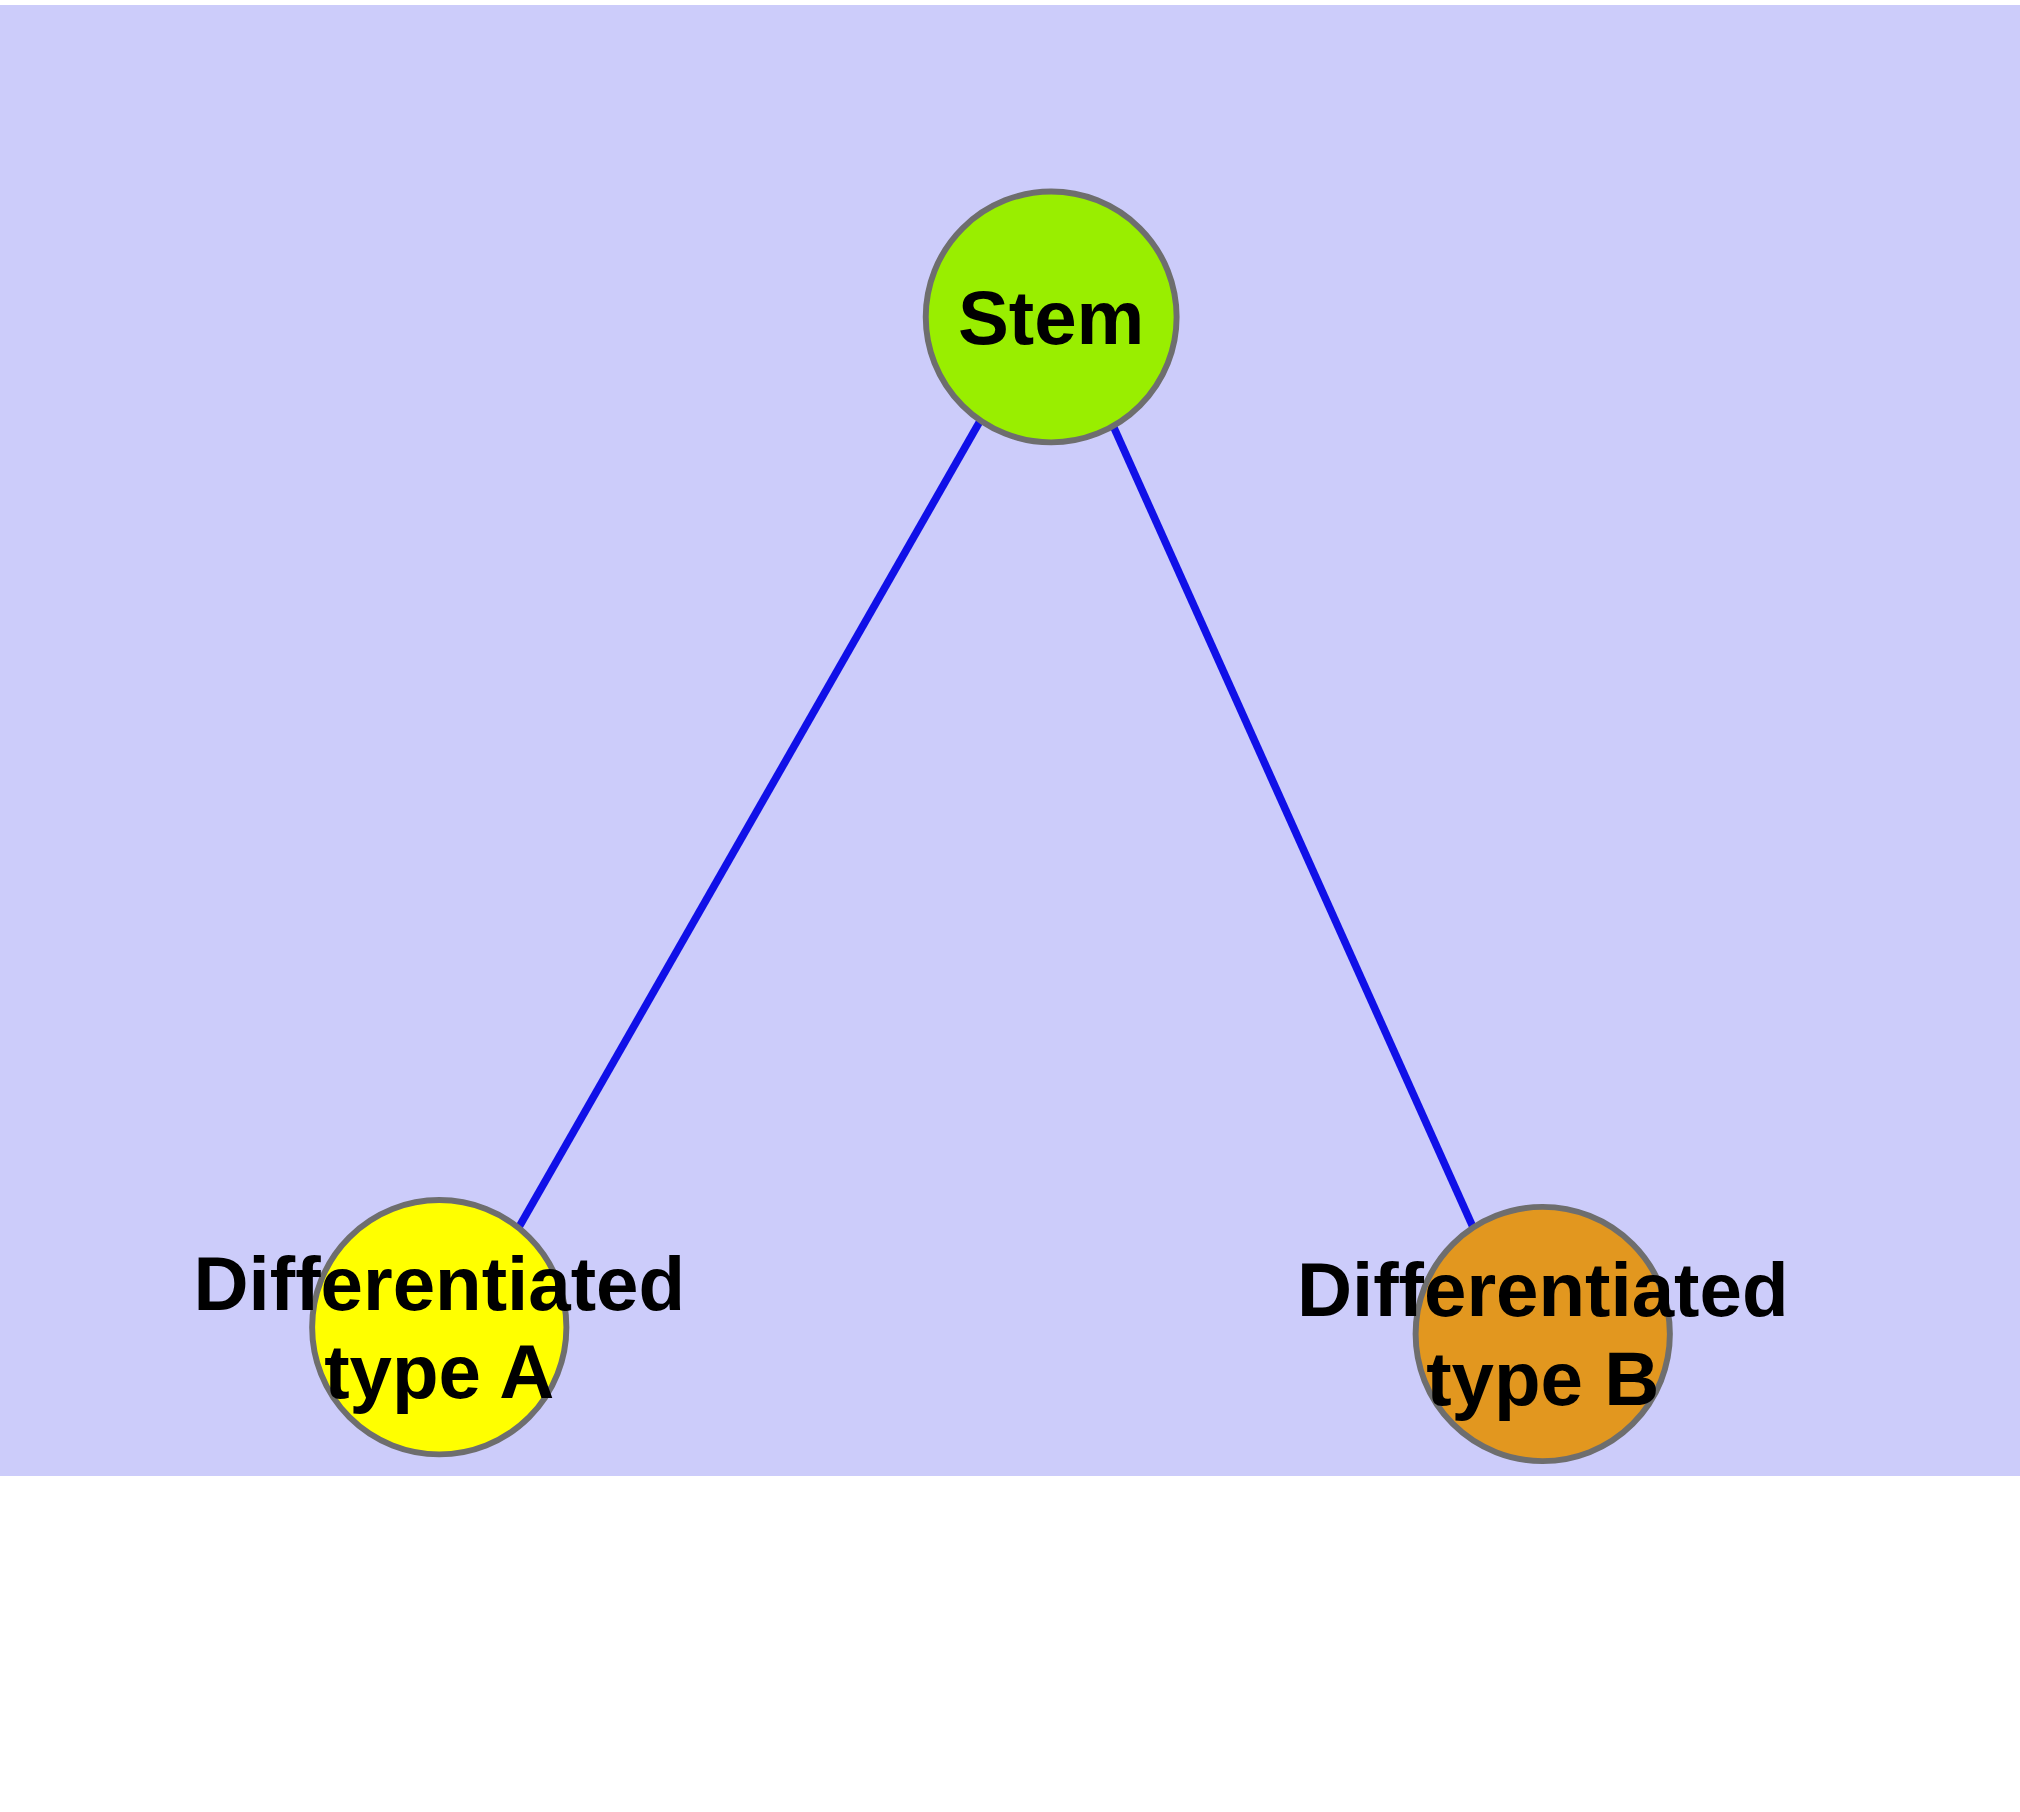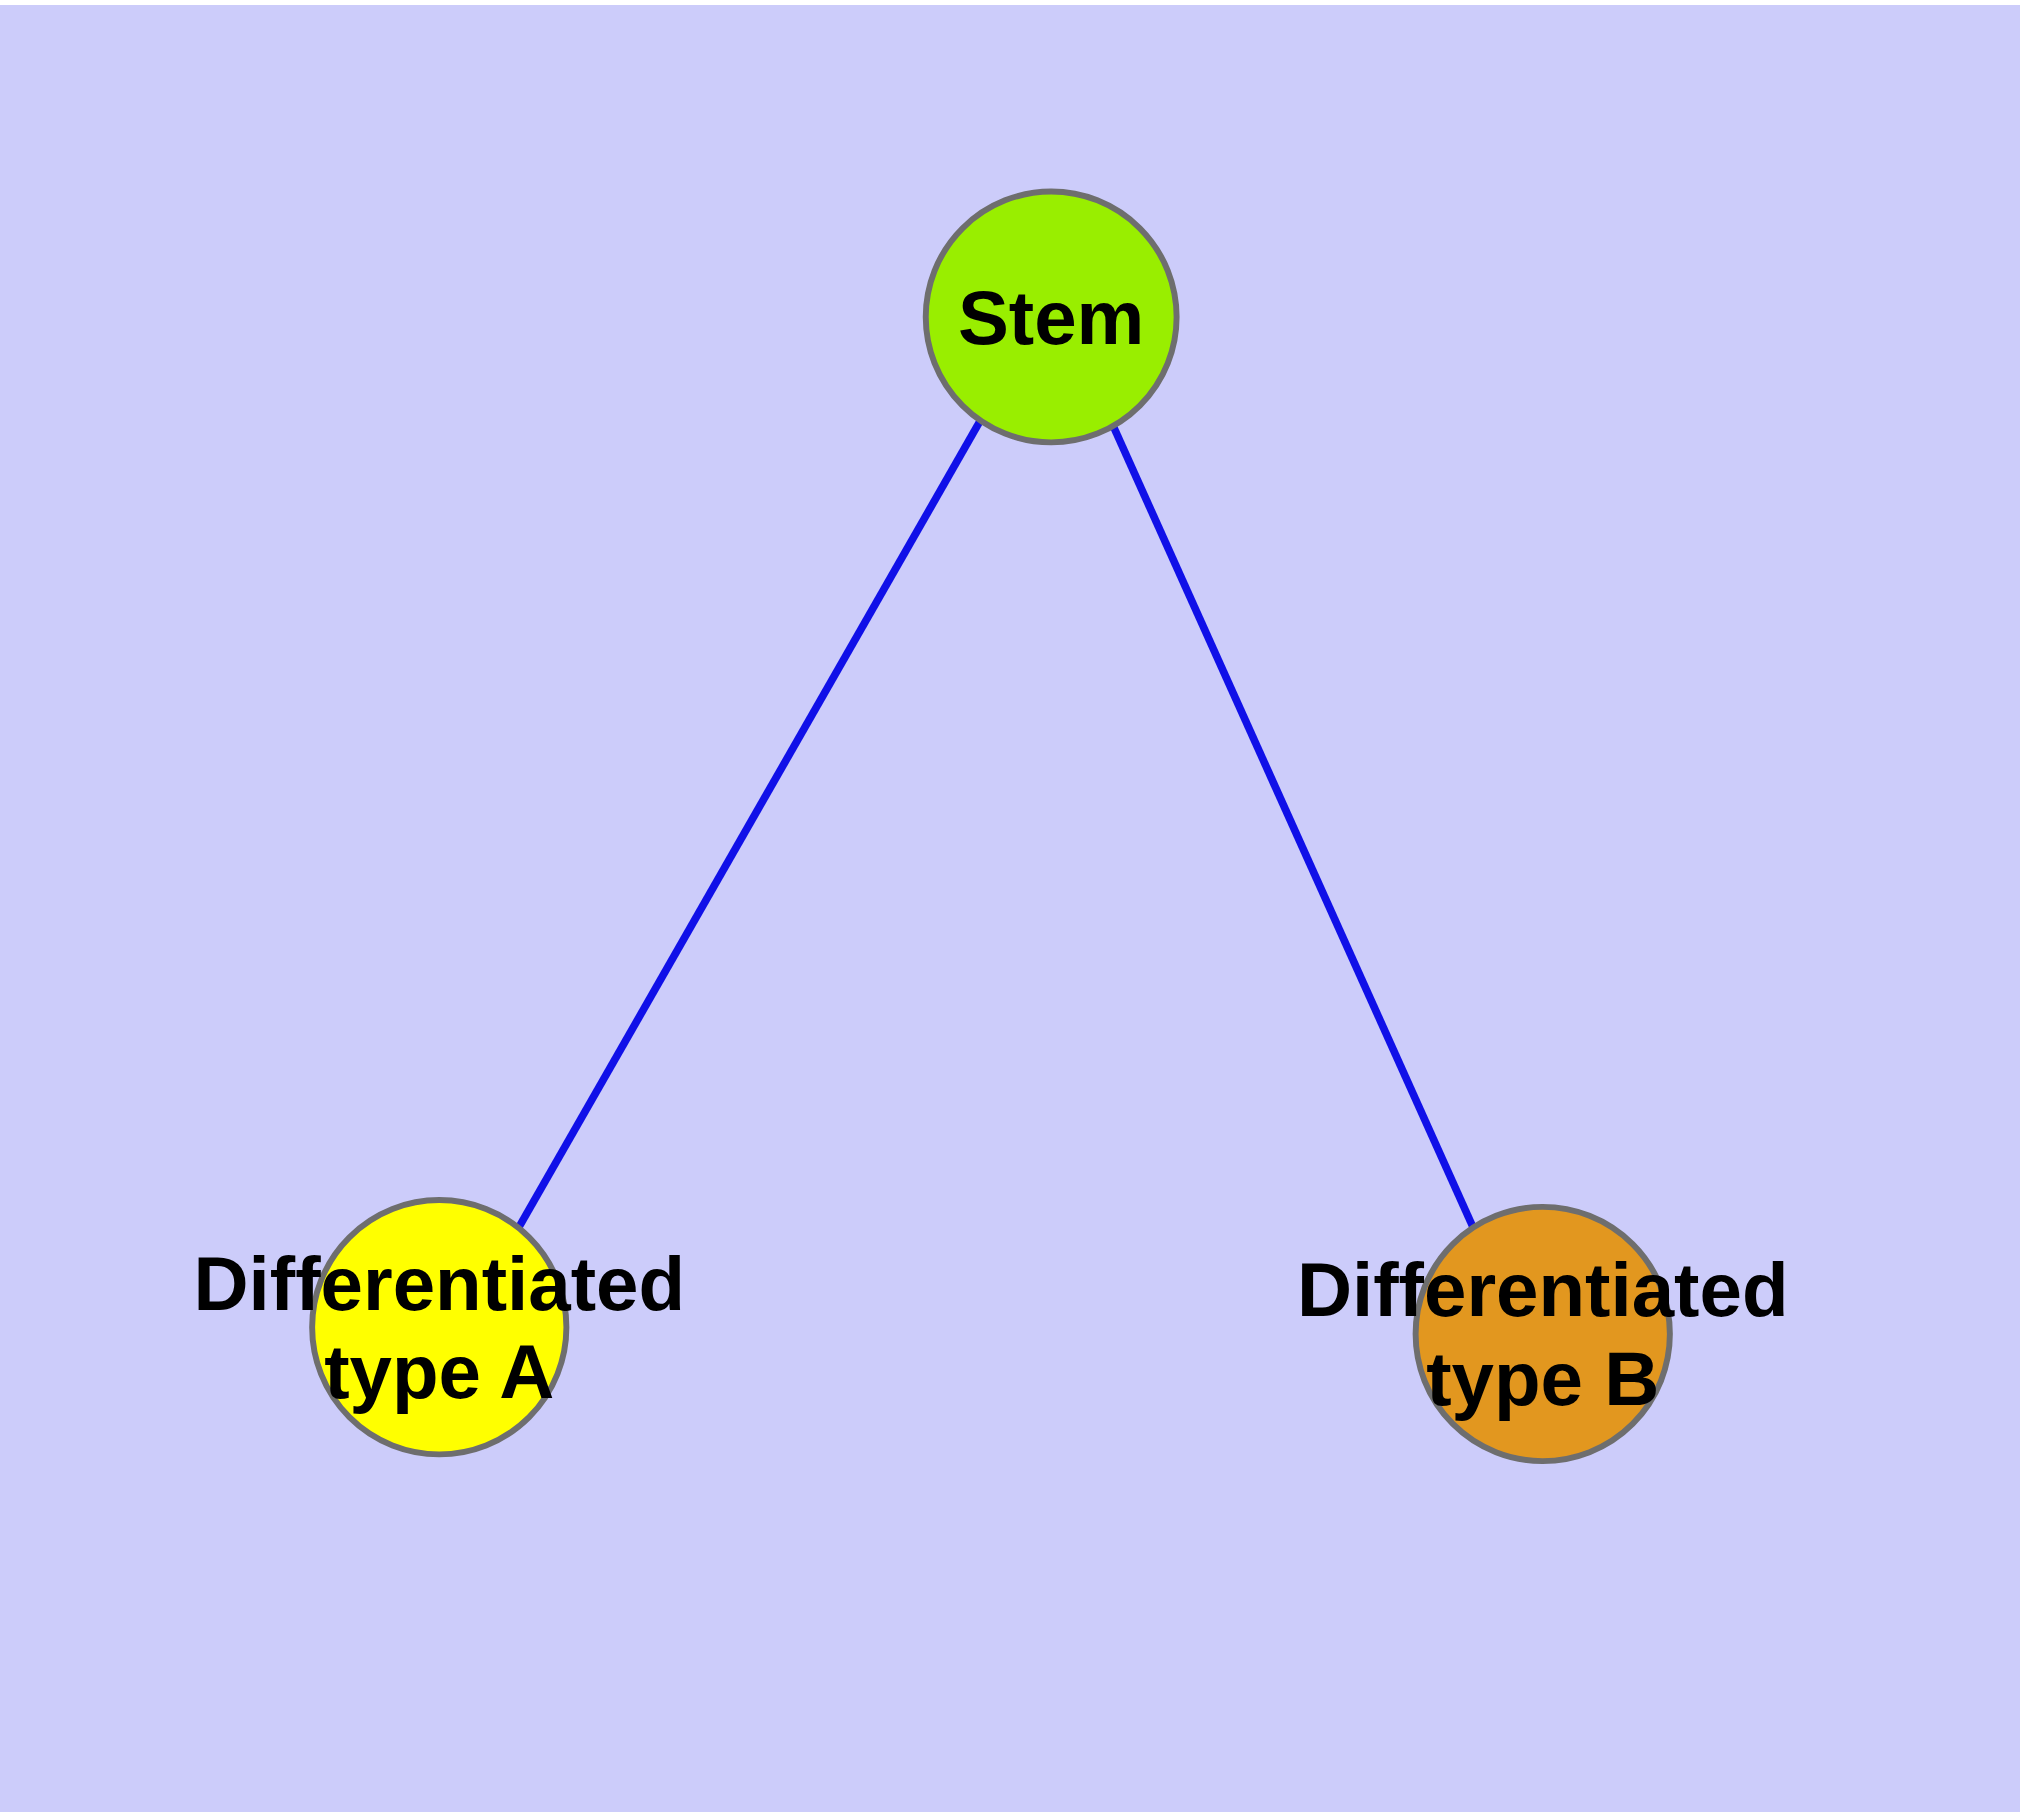--- a/index.html
+++ b/index.html
@@ -40,21 +40,21 @@
   .node-circle {
     stroke: #6e6e6e;
   }
   .graph-edge {
     stroke-linecap: butt;
   }
 </style>
 </head>
 <body>
 
-<div id="canvas" style="width: 2021px; height: 1812px; background: rgb(255, 255, 255); text-align: center;">
+<div id="canvas" style="width: 2021px; height: 1476px; background: rgb(255, 255, 255); text-align: center;">
 
   <div id="plot-background" style="background: rgb(204, 204, 250); width: 2021px; height: 1807px;"></div>
 
   <svg id="graph-svg" viewBox="0 0 2384 2138" xmlns="http://www.w3.org/2000/svg">
 
     <g>
       <line class="graph-edge" x1="1156" y1="497" x2="612" y2="1448" stroke="#1010e8" stroke-width="9"></line>
       <line class="graph-edge" x1="1312" y1="500" x2="1740" y2="1453" stroke="#1010e8" stroke-width="9"></line>
     </g>
 

